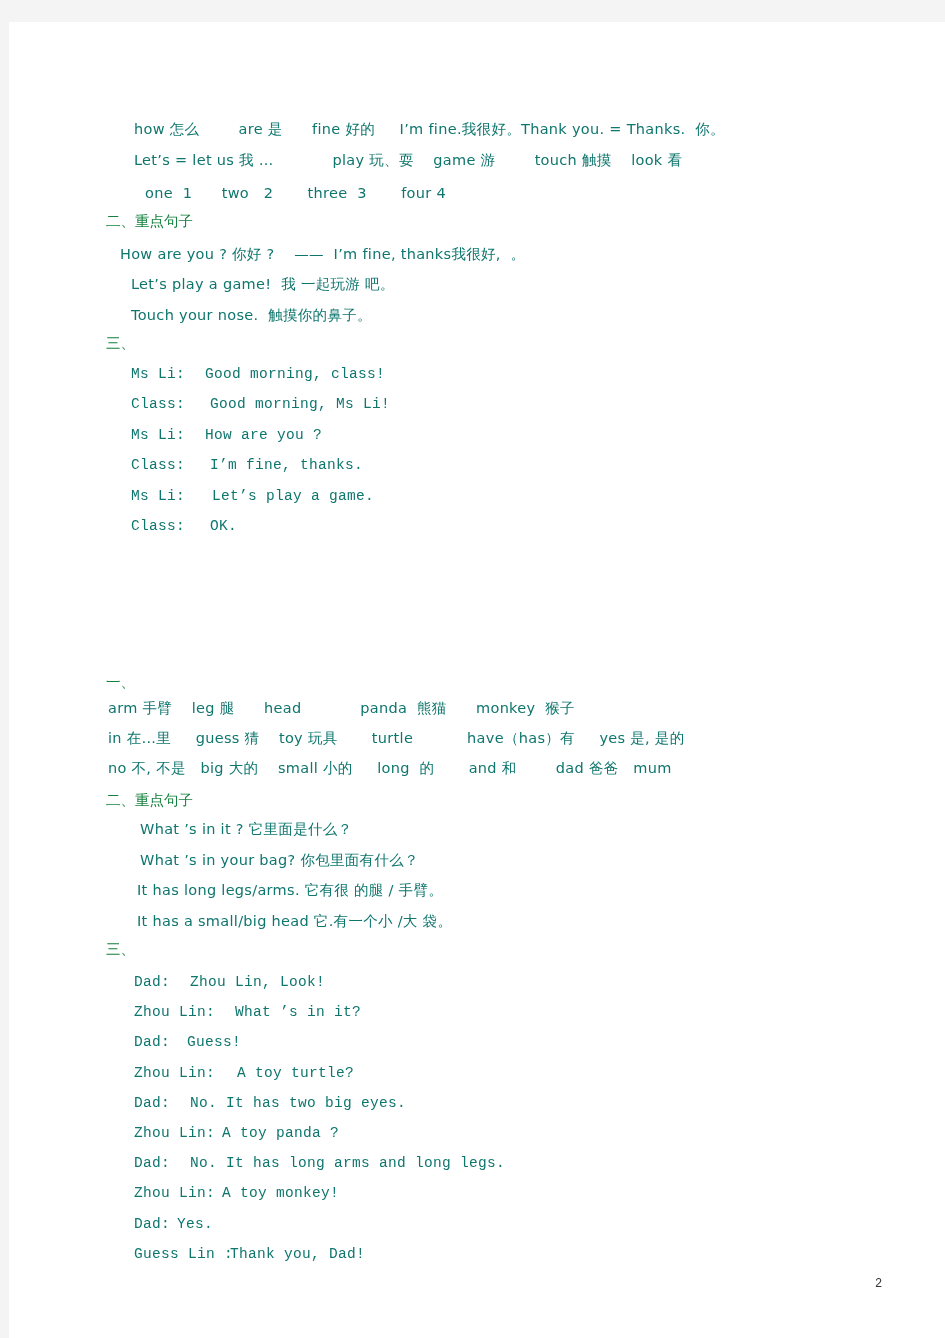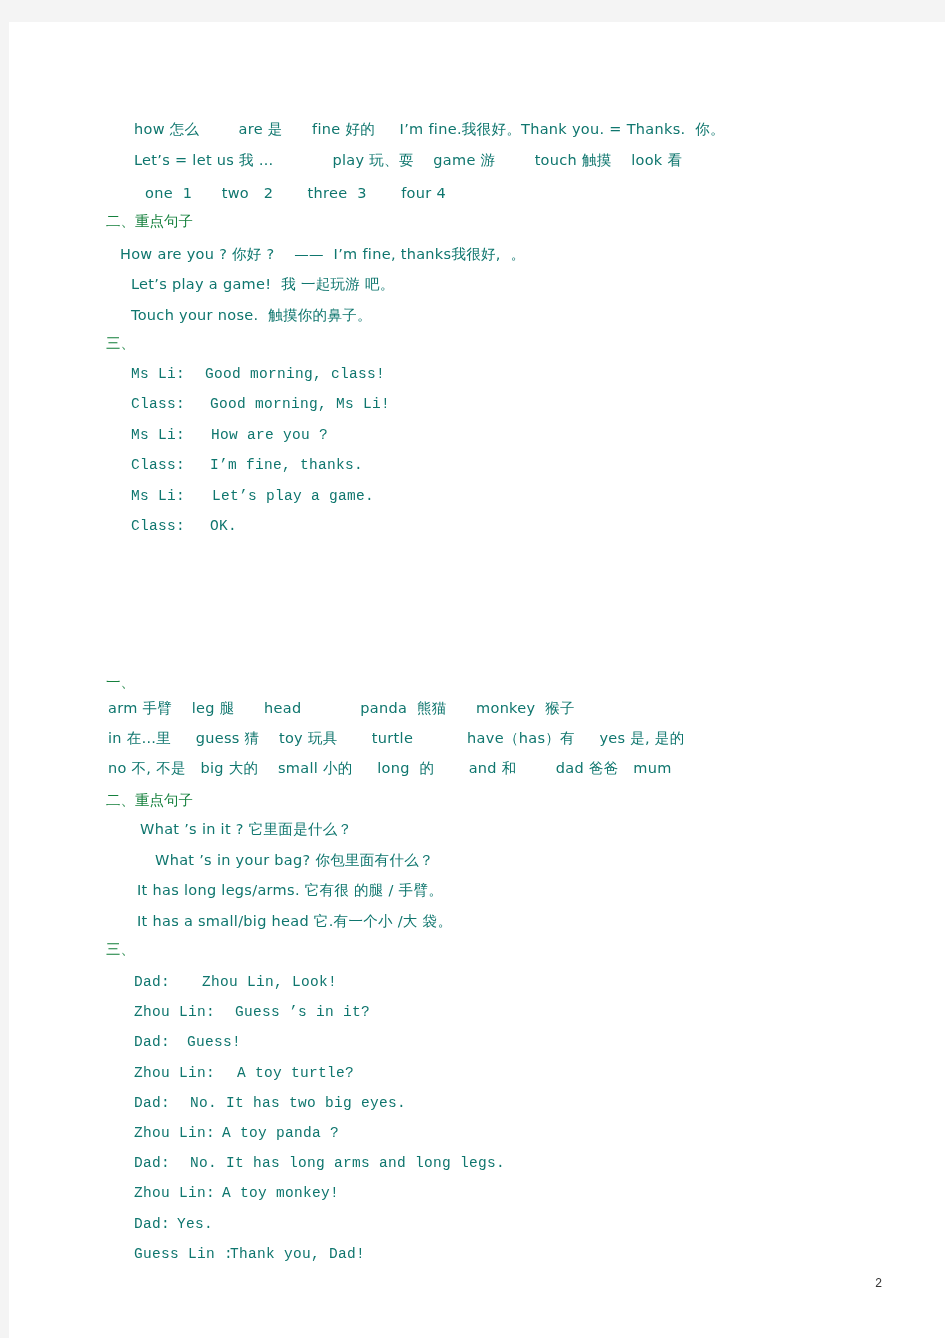--- a/index.html
+++ b/index.html
@@ -93,21 +93,21 @@
   <div class="heading" style="left:97px; top:312px;">三、</div>
 
   <div>
     <div class="line" style="left:122px; top:345px;">Ms Li:</div>
     <div class="line" style="left:196px; top:345px;">Good morning, class!</div>
 
     <div class="line" style="left:122px; top:375px;">Class:</div>
     <div class="line" style="left:201px; top:375px;">Good morning, Ms Li!</div>
 
     <div class="line" style="left:122px; top:406px;">Ms Li:</div>
-    <div class="line" style="left:196px; top:406px;margin-left:6px;">How are you ?</div>
+    <div class="line" style="left:196px; top:406px;">How are you ?</div>
 
     <div class="line" style="left:122px; top:436px;">Class:</div>
     <div class="line" style="left:201px; top:436px;">I’m fine, thanks.</div>
 
     <div class="line" style="left:122px; top:467px;">Ms Li:</div>
     <div class="line" style="left:203px; top:467px;">Let’s play a game.</div>
 
     <div class="line" style="left:122px; top:497px;">Class:</div>
     <div class="line" style="left:201px; top:497px;">OK.</div>
   </div>
@@ -115,32 +115,32 @@
 
   <div class="heading" style="left:97px; top:651px;">一、</div>
 
   <div class="line cjk" style="left:99px; top:679px;">arm 手臂    leg 腿      head            panda  熊猫      monkey  猴子</div>
   <div class="line cjk" style="left:99px; top:739px;">no 不, 不是   big 大的    small 小的     long  的       and 和        dad 爸爸   mum</div>
   <div class="line cjk" style="left:99px; top:709px;">in 在…里     guess 猜    toy 玩具       turtle           have（has）有     yes 是, 是的</div>
 
   <div class="heading" style="left:97px; top:769px;">二、重点句子</div>
 
   <div class="line cjk" style="left:131px; top:800px;">What ’s in it ? 它里面是什么？</div>
-  <div class="line cjk" style="left:131px; top:831px;margin-left:15px;">What ’s in your bag? 你包里面有什么？</div>
+  <div class="line cjk" style="left:131px; top:831px;">What ’s in your bag? 你包里面有什么？</div>
   <div class="line cjk" style="left:128px; top:861px;">It has long legs/arms. 它有很 的腿 / 手臂。</div>
   <div class="line cjk" style="left:128px; top:892px;">It has a small/big head 它.有一个小 /大 袋。</div>
 
   <div class="heading" style="left:97px; top:918px;">三、</div>
 
   <div>
     <div class="line" style="left:125px; top:953px;">Dad:</div>
-    <div class="line" style="left:193px; top:953px;text-align:right;">Zhou Lin, Look!</div>
+    <div class="line" style="left:181px; top:953px;text-align:right;">Zhou Lin, Look!</div>
 
     <div class="line" style="left:125px; top:983px;">Zhou Lin:</div>
-    <div class="line" style="left:226px; top:983px;">Guess ’s in it?</div>
+    <div class="line" style="left:226px; top:983px;">What ’s in it?</div>
 
     <div class="line" style="left:125px; top:1013px;">Dad:</div>
     <div class="line" style="left:178px; top:1013px;">Guess!</div>
 
     <div class="line" style="left:125px; top:1044px;">Zhou Lin:</div>
     <div class="line" style="left:228px; top:1044px;">A toy turtle?</div>
 
     <div class="line" style="left:125px; top:1074px;">Dad:</div>
     <div class="line" style="left:181px; top:1074px;">No. It has two big eyes.</div>
 

